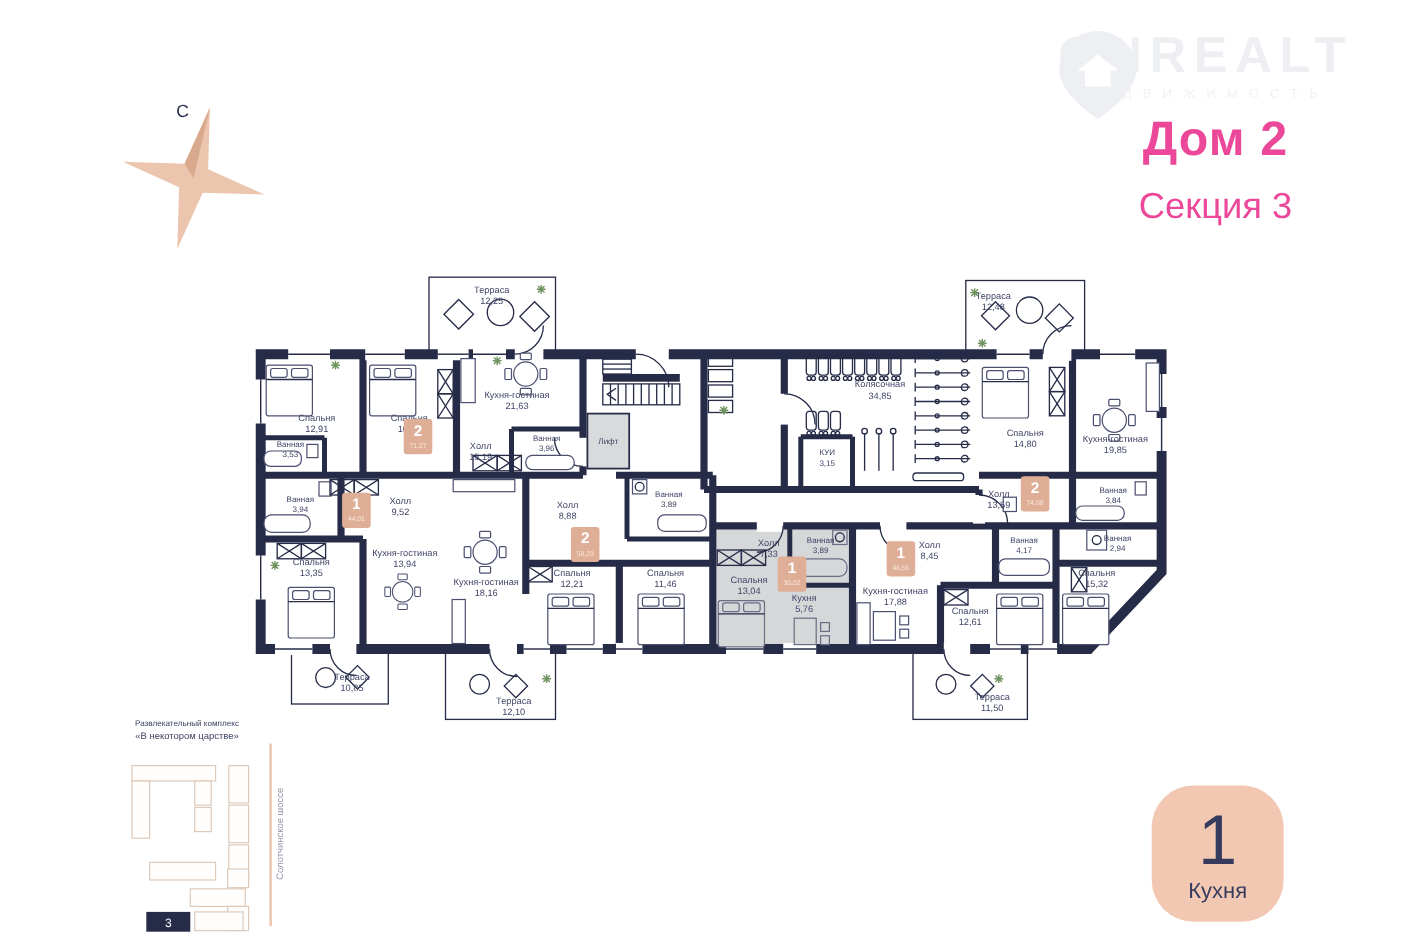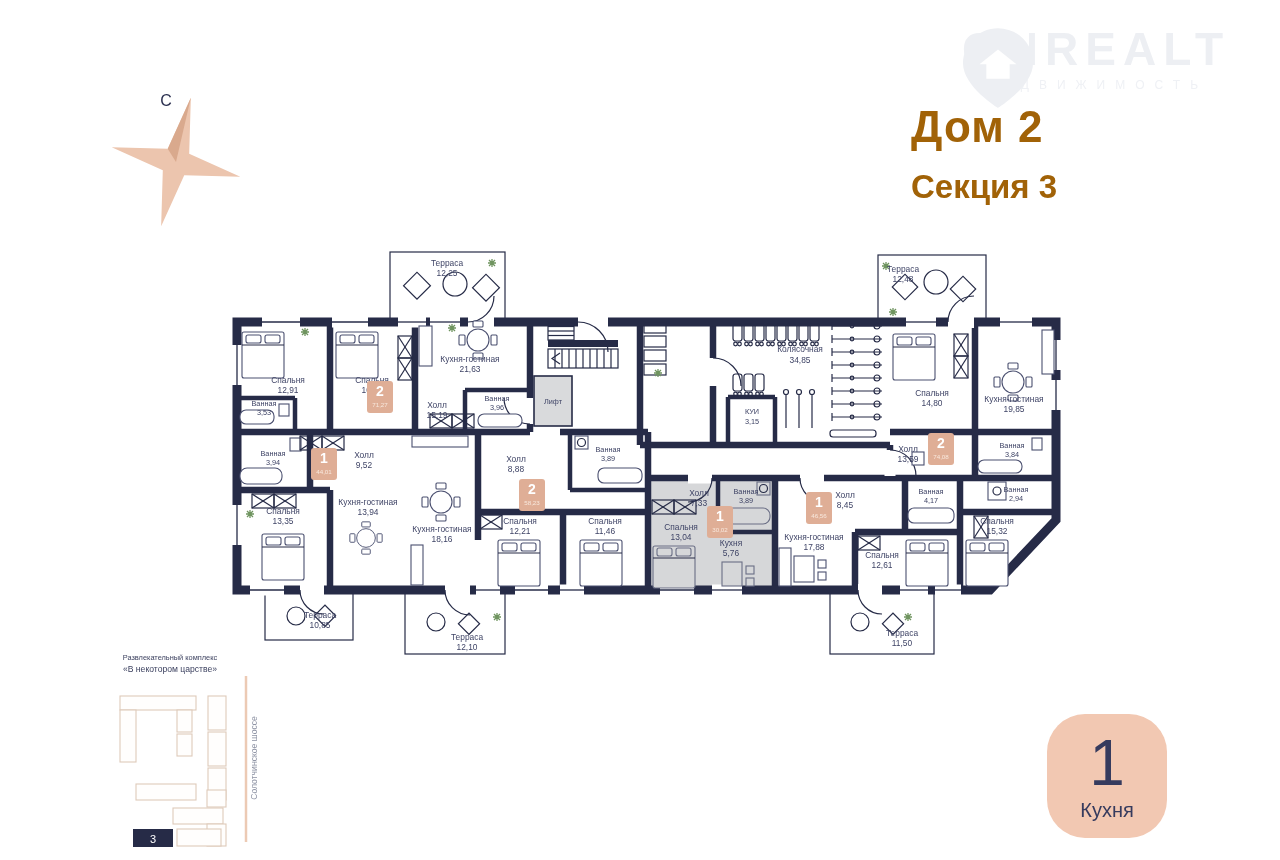--- a/index.html
+++ b/index.html
@@ -5,23 +5,23 @@
   html,body{margin:0;padding:0;background:#fff;}
   .page{position:relative;width:1280px;height:860px;background:#fff;overflow:hidden;
         font-family:"Liberation Sans",sans-serif;}
   .page svg{position:absolute;left:0;top:0;}
   
   .wm{position:absolute;top:26px;right:50px;display:flex;gap:12px;align-items:flex-start;}
   .wm-txt{display:flex;flex-direction:column;align-items:center;}
   .wm-name{font-size:46px;font-weight:700;letter-spacing:7px;color:#edeff3;line-height:1;}
   .wm-sub{font-size:12px;letter-spacing:10px;color:#eff1f5;margin-top:6px;}
   
-  .head{position:absolute;top:102px;right:29px;width:340px;text-align:left;color:#a16207;}
+  .head{position:absolute;top:102px;right:5px;width:340px;text-align:center;color:#ec4899;}
   .head-h1{font-size:44px;font-weight:600;letter-spacing:1px;}
-  .head-h2{font-size:33px;font-weight:700;margin-top:16px;}
+  .head-h2{font-size:33px;font-weight:400;margin-top:16px;}
   
   .floor{position:absolute;right:113px;bottom:22px;width:120px;height:124px;background:#f2c8b2;
          border-radius:38px;display:flex;flex-direction:column;align-items:center;justify-content:center;
          color:#363b5e;}
   .floor-num{font-size:64px;line-height:1;font-weight:400;}
   .floor-label{font-size:20px;margin-top:4px;}
   
   .w{stroke:#262b47;fill:none;}
   .w9{stroke-width:9;}
   .w6{stroke-width:6.5;}

